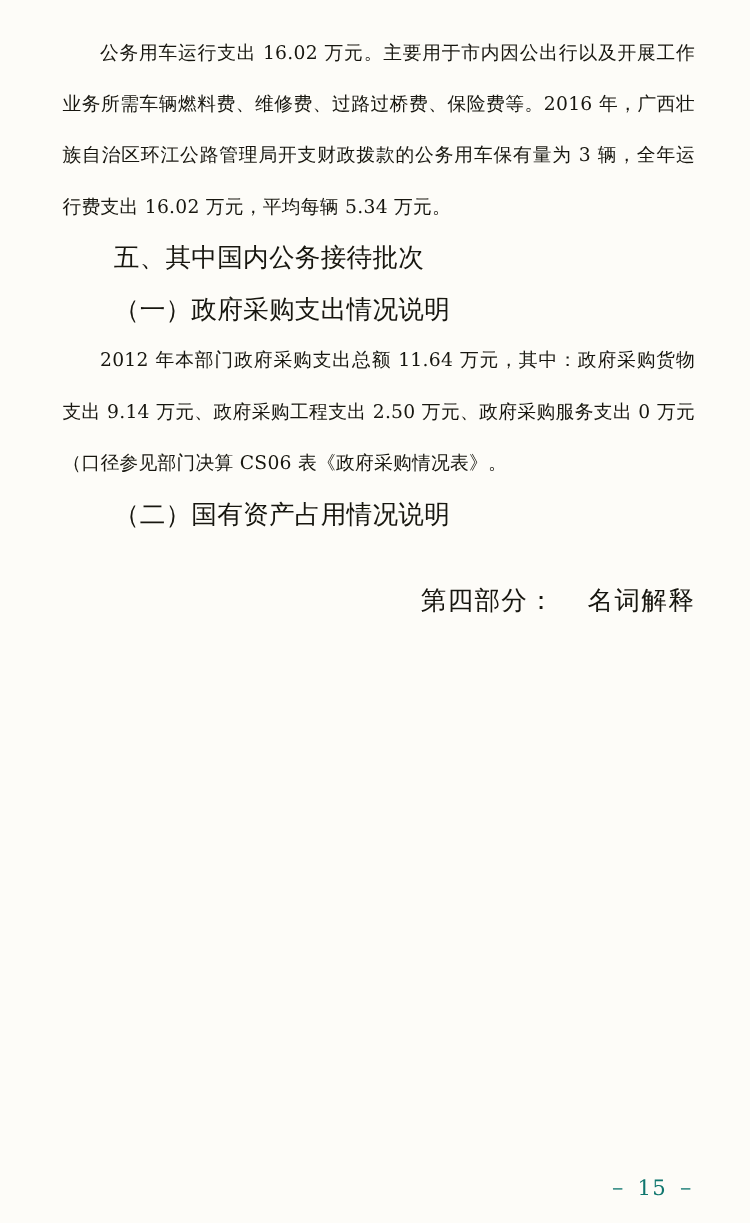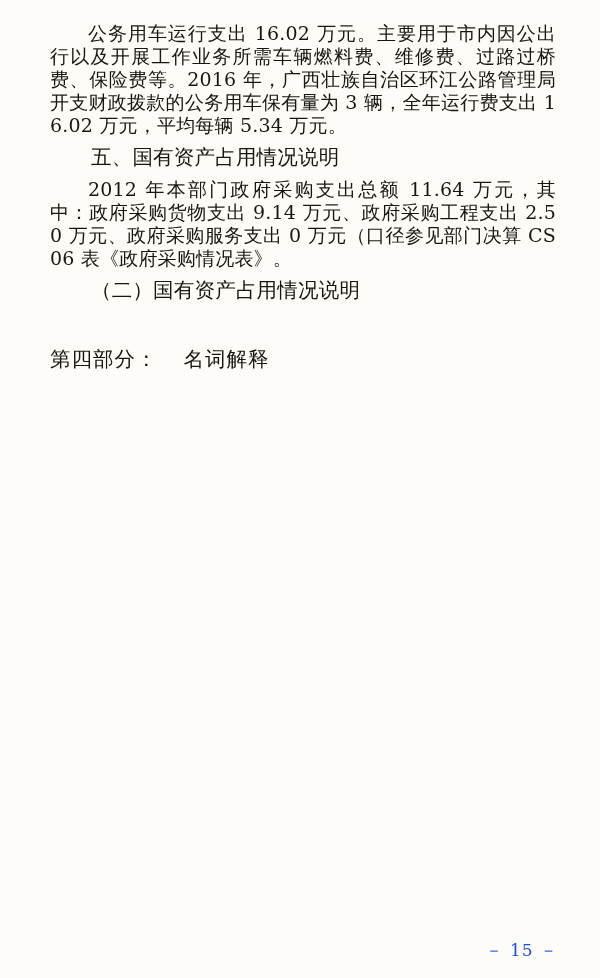--- a/index.html
+++ b/index.html
@@ -16,69 +16,70 @@
     overflow: hidden;
   }
   .page {
     position: relative;
     width: 600px;
     height: 978px;
     box-sizing: border-box;
     padding: 22px 44px 0 50px;
   }
   .para {
-    font-size: 19px;
-    line-height: 23px;
+    font-size: 15px;
+    line-height: 41px;
     text-align: justify;
     text-justify: inter-ideograph;
     letter-spacing: 0.2px;
     margin: 0 0 0 0;
     text-indent: 2em;
     white-space: pre-wrap;
     word-break: break-all;
   }
   .heading {
     font-size: 20.5px;
     line-height: 41px;
     text-indent: 2em;
     margin: 0;
     font-family: "DejaVu Serif", "Liberation Serif", serif;
     letter-spacing: 0.2px;
   }
   .section-title {
     margin-top: 34px;
-    text-align: left;
+    text-align: right;
     font-size: 20.5px;
     letter-spacing: 1px;
     font-weight: normal;
     text-indent: 0;
   }
   .section-title .gap {
     display: inline-block;
     width: 26px;
   }
   .footer {
     position: absolute;
     right: 42px;
     bottom: 16px;
     font-size: 17px;
     letter-spacing: 1px;
-    color: #1d4ed8;
+    color: #0f766e;
   }
 </style>
 </head>
 <body>
 
 <div class="page">
 
   <p class="para">公务用车运行支出 16.02 万元。主要用于市内因公出行以及开展工作业务所需车辆燃料费、维修费、过路过桥费、保险费等。2016 年，广西壮族自治区环江公路管理局开支财政拨款的公务用车保有量为 3 辆，全年运行费支出 16.02 万元，平均每辆 5.34 万元。</p>
 
 
-  <p class="heading">五、国有资产占用情况说明</p>
+  <p class="heading">五、其中国内公务接待批次</p>
 
+  <p class="heading">（一）政府采购支出情况说明</p>
 
   <p class="para">2012 年本部门政府采购支出总额 11.64 万元，其中：政府采购货物支出 9.14 万元、政府采购工程支出 2.50 万元、政府采购服务支出 0 万元（口径参见部门决算 CS06 表《政府采购情况表》。</p>
 
   <p class="heading">（二）国有资产占用情况说明</p>
 
 
   <div class="section-title">
     <span>第四部分：</span><span class="gap"></span><span>名词解释</span>
   </div>
 

